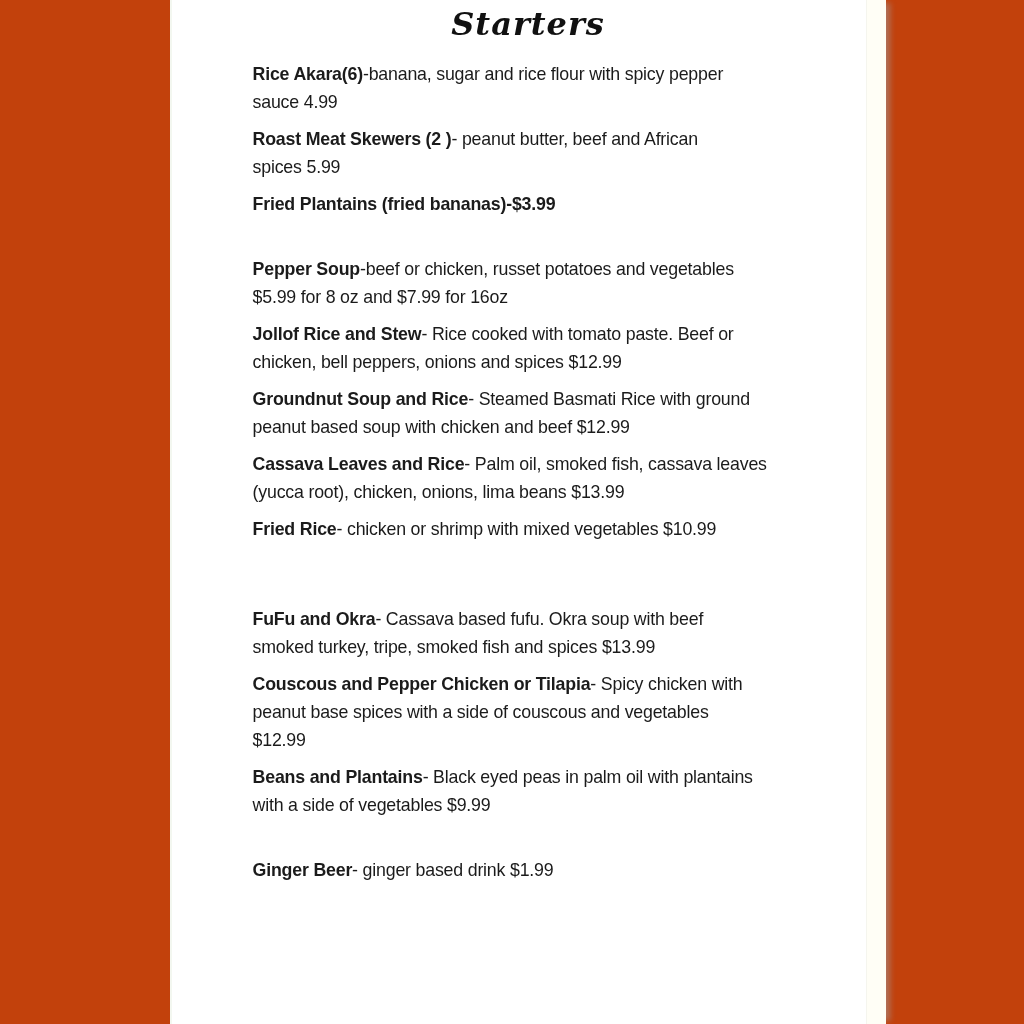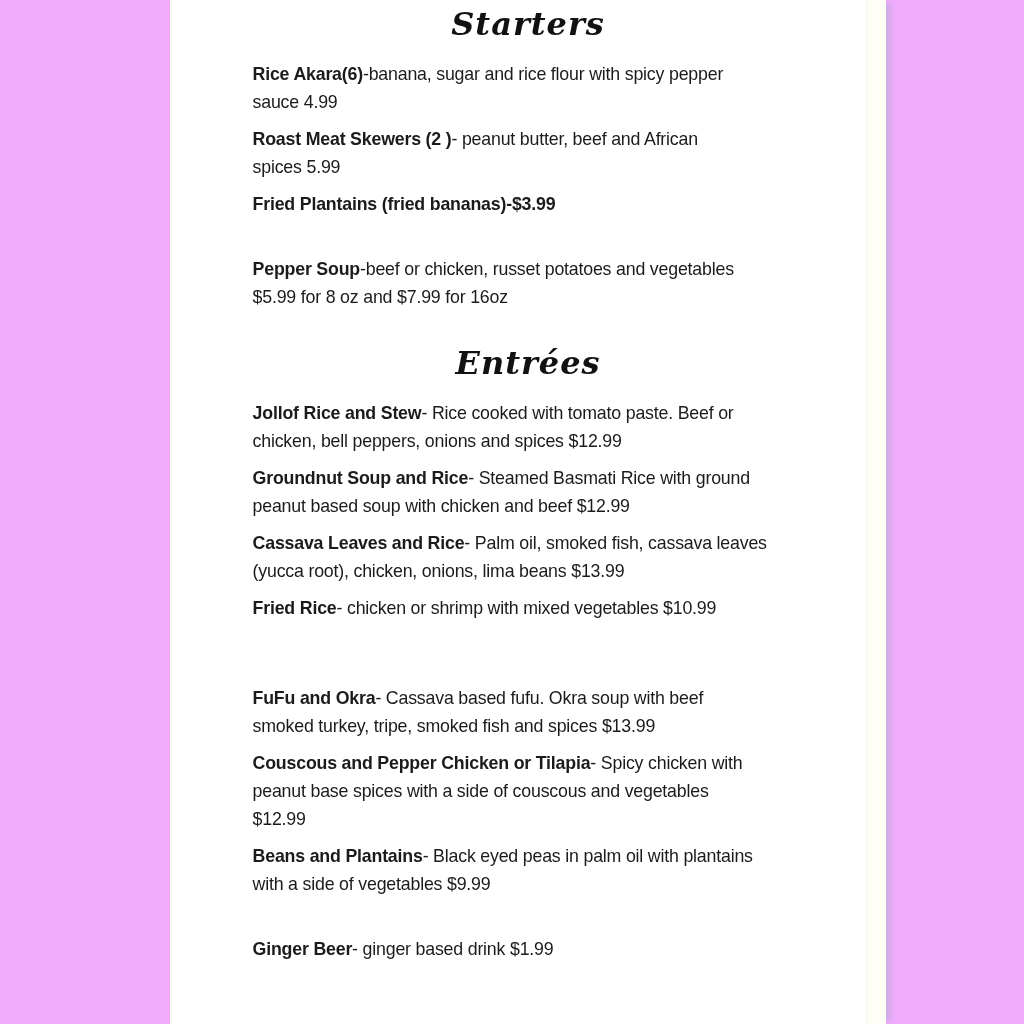--- a/index.html
+++ b/index.html
@@ -7,21 +7,21 @@
     padding: 0;
     width: 1024px;
     height: 1024px;
     overflow: hidden;
     font-family: "Liberation Sans", sans-serif;
   }
   .canvas {
     position: relative;
     width: 1024px;
     height: 1024px;
-    background: #f0abfc;
+    background: #c2410c;
   }
   .page {
     position: absolute;
     left: 170px;
     top: 0;
     width: 716px;
     height: 1024px;
     background: #ffffff;
     box-shadow: 7px 0 6px -3px rgba(150, 175, 190, 0.45);
   }
@@ -101,21 +101,20 @@
 
       <p class="item"><span class="nm">Roast Meat Skewers (2 )</span><span class="ds">- peanut butter, beef and African
 spices 5.99</span></p>
 
       <p class="item"><span class="nm">Fried Plantains (fried bananas)-$3.99</span><span class="ds"></span></p>
 
       <p class="item gap-md"><span class="nm">Pepper Soup</span><span class="ds">-beef or chicken, russet potatoes and vegetables
 $5.99 for 8 oz and $7.99 for 16oz</span></p>
     </div>
 
-    <div class="heading heading-second">Entrées</div>
 
     <div class="content">
       <p class="item"><span class="nm">Jollof Rice and Stew</span><span class="ds">- Rice cooked with tomato paste. Beef or
 chicken, bell peppers, onions and spices $12.99</span></p>
 
       <p class="item"><span class="nm">Groundnut Soup and Rice</span><span class="ds">- Steamed Basmati Rice with ground
 peanut based soup with chicken and beef $12.99</span></p>
 
       <p class="item"><span class="nm">Cassava Leaves and Rice</span><span class="ds">- Palm oil, smoked fish, cassava leaves
 (yucca root), chicken, onions, lima beans $13.99</span></p>

